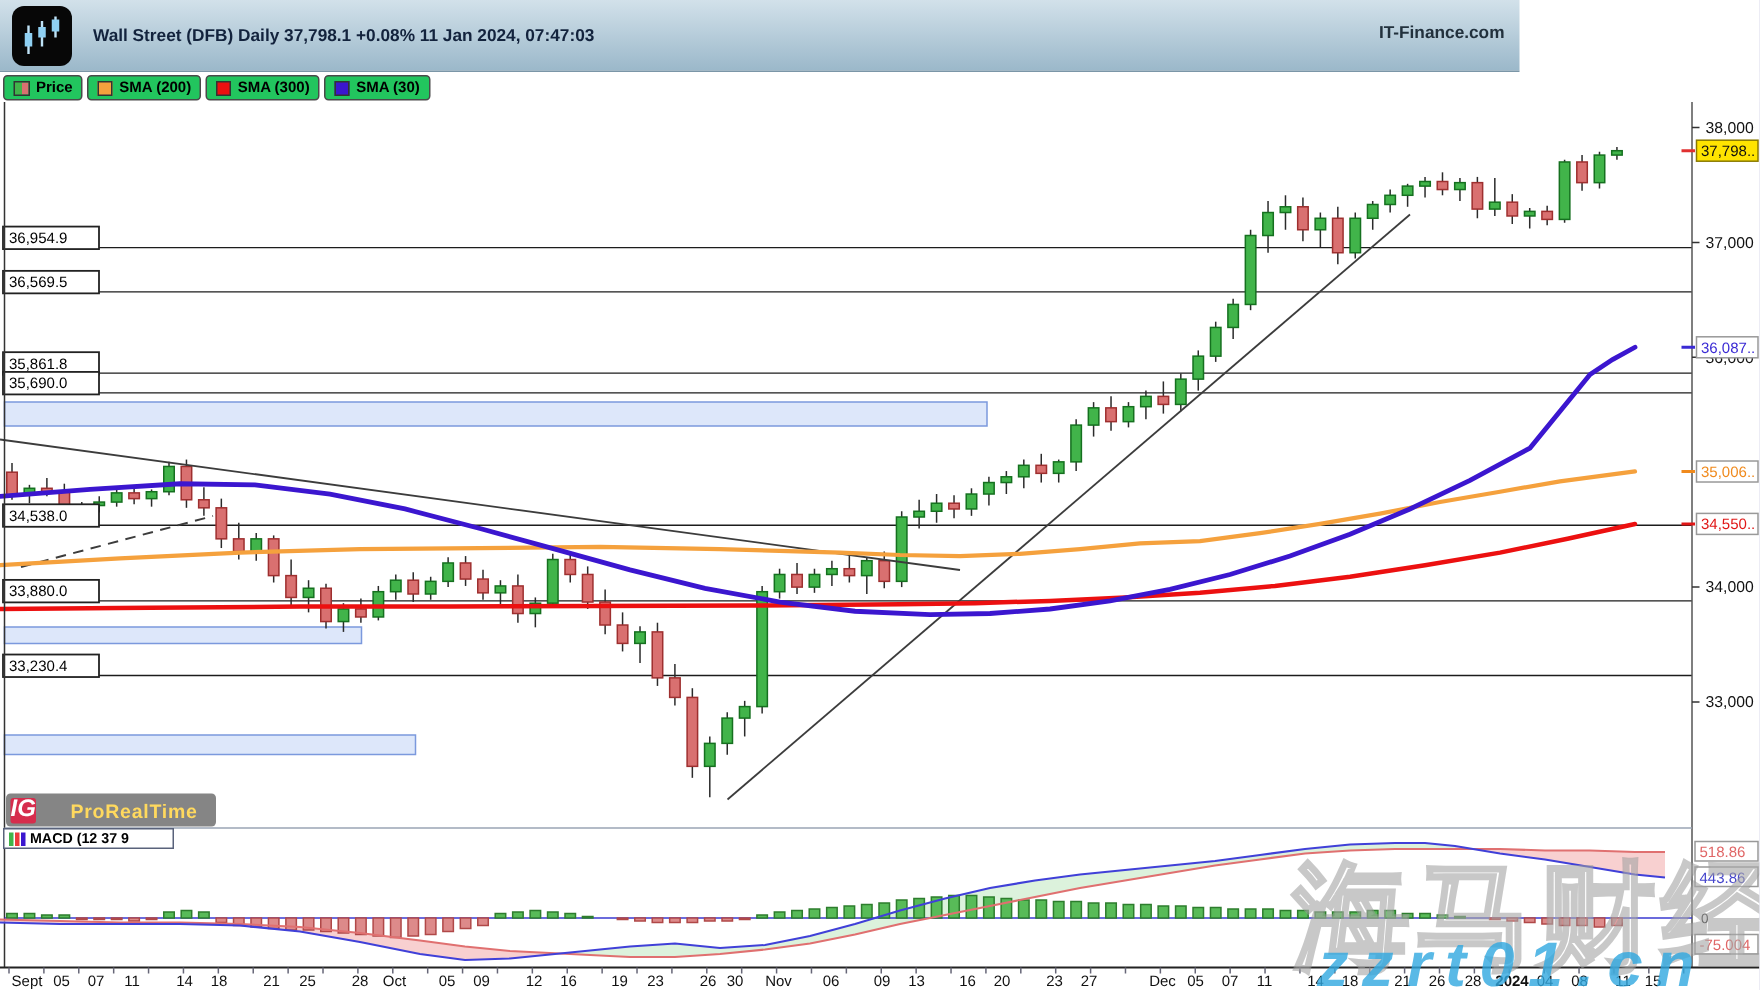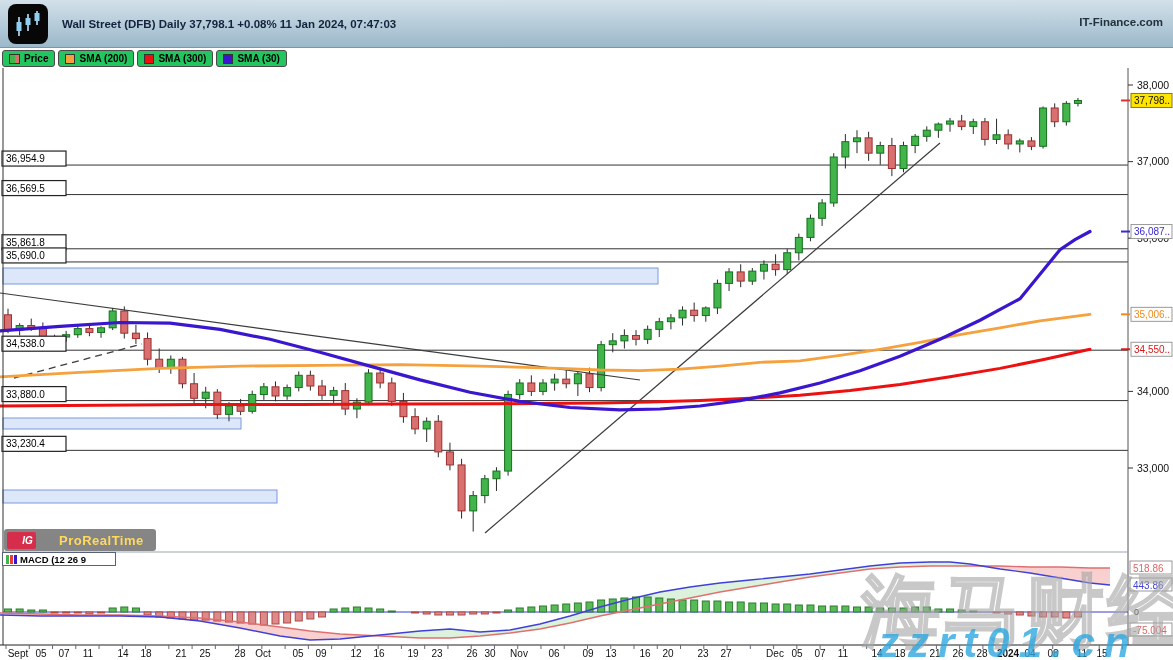--- a/index.html
+++ b/index.html
@@ -1,36 +1,36 @@
 <!DOCTYPE html>
 <html><head>
 <meta charset="utf-8">
 <style>
   html,body{margin:0;padding:0;background:#dde;}
   .screen{position:relative;width:1173px;height:660px;background:#ffffff;overflow:hidden;
           font-family:"Liberation Sans",sans-serif;}
   #chart{position:absolute;left:0;top:0;z-index:1;}
-  .topbar{position:absolute;left:0;top:0;width:1173px;height:48px;z-index:3;
+  .topbar{position:absolute;left:0;top:0;width:1013px;height:48px;z-index:3;
           background:linear-gradient(#d2e1ea,#9bb8ca);border-bottom:1px solid #7b96a7;
           display:flex;align-items:center;box-sizing:border-box;}
   .logo{width:40px;height:40px;background:#070707;border-radius:8px;margin-left:8px;
         display:flex;align-items:center;justify-content:center;flex:0 0 auto;}
   .title{margin-left:14px;font-size:11.5px;font-weight:bold;color:#13233d;}
   .brand{position:absolute;right:10px;top:16px;font-size:11.5px;font-weight:bold;color:#22313d;text-align:center;}
   .legendrow{position:absolute;left:0;top:48px;width:1173px;height:20px;background:#fff;z-index:3;
              display:flex;gap:3px;padding:2px 0 0 2px;box-sizing:border-box;}
   .lbtn{display:inline-flex;align-items:center;gap:4px;border:1px solid #4a4a4a;background:#22c55e;
         border-radius:3px;font-size:10px;font-weight:bold;color:#000;padding:0 6px;height:15px;}
   .sw{width:10px;height:10px;border:1px solid #333;box-sizing:border-box;flex:0 0 auto;}
   .sw2{width:11px;height:10px;border:1px solid #333;box-sizing:border-box;flex:0 0 auto;
        background:linear-gradient(90deg,#41b44a 0 50%,#d97070 50% 100%);}
   .prt{position:absolute;left:4px;top:529px;height:22px;background:rgba(124,124,124,.93);
        border-radius:3px;display:flex;align-items:center;gap:7px;padding:0 12px 0 3px;z-index:2;}
   .ig{width:17px;height:17px;background:#d62d4d;color:#fff;font-weight:bold;font-style:italic;
-      font-size:10px;display:flex;align-items:center;justify-content:center;border-radius:2px;padding-left:12px;}
+      font-size:16px;display:flex;align-items:center;justify-content:center;border-radius:2px;}
   .prtname{color:#ffd95e;font-weight:bold;font-size:13px;letter-spacing:.5px;margin-left:16px;}
   .macdbtn{position:absolute;left:2px;top:552px;height:14px;width:114px;border:1px solid #59627b;
            background:#fff;display:flex;align-items:center;gap:3px;font-size:9.5px;font-weight:bold;
            color:#000;padding:0 3px;z-index:2;overflow:hidden;white-space:nowrap;box-sizing:border-box;}
   .mi{display:flex;gap:1px;align-items:flex-end;}
   .mi i{width:3px;height:9px;display:block;}
 </style>
 </head>
 <body>
 
@@ -565,15 +565,15 @@
     <span class="ig">IG</span>
     <span class="prtname">ProRealTime</span>
   </div>
 
   <div class="macdbtn">
     <span class="mi">
       <i style="background:#41b44a"></i>
         <i style="background:#ec3b3b"></i>
         <i style="background:#3b16cf"></i>
     </span>
-    <span>MACD (12 26 9</span>
+    <span>MACD (12 37 9</span>
   </div>
 </div>
 
 </body></html>

